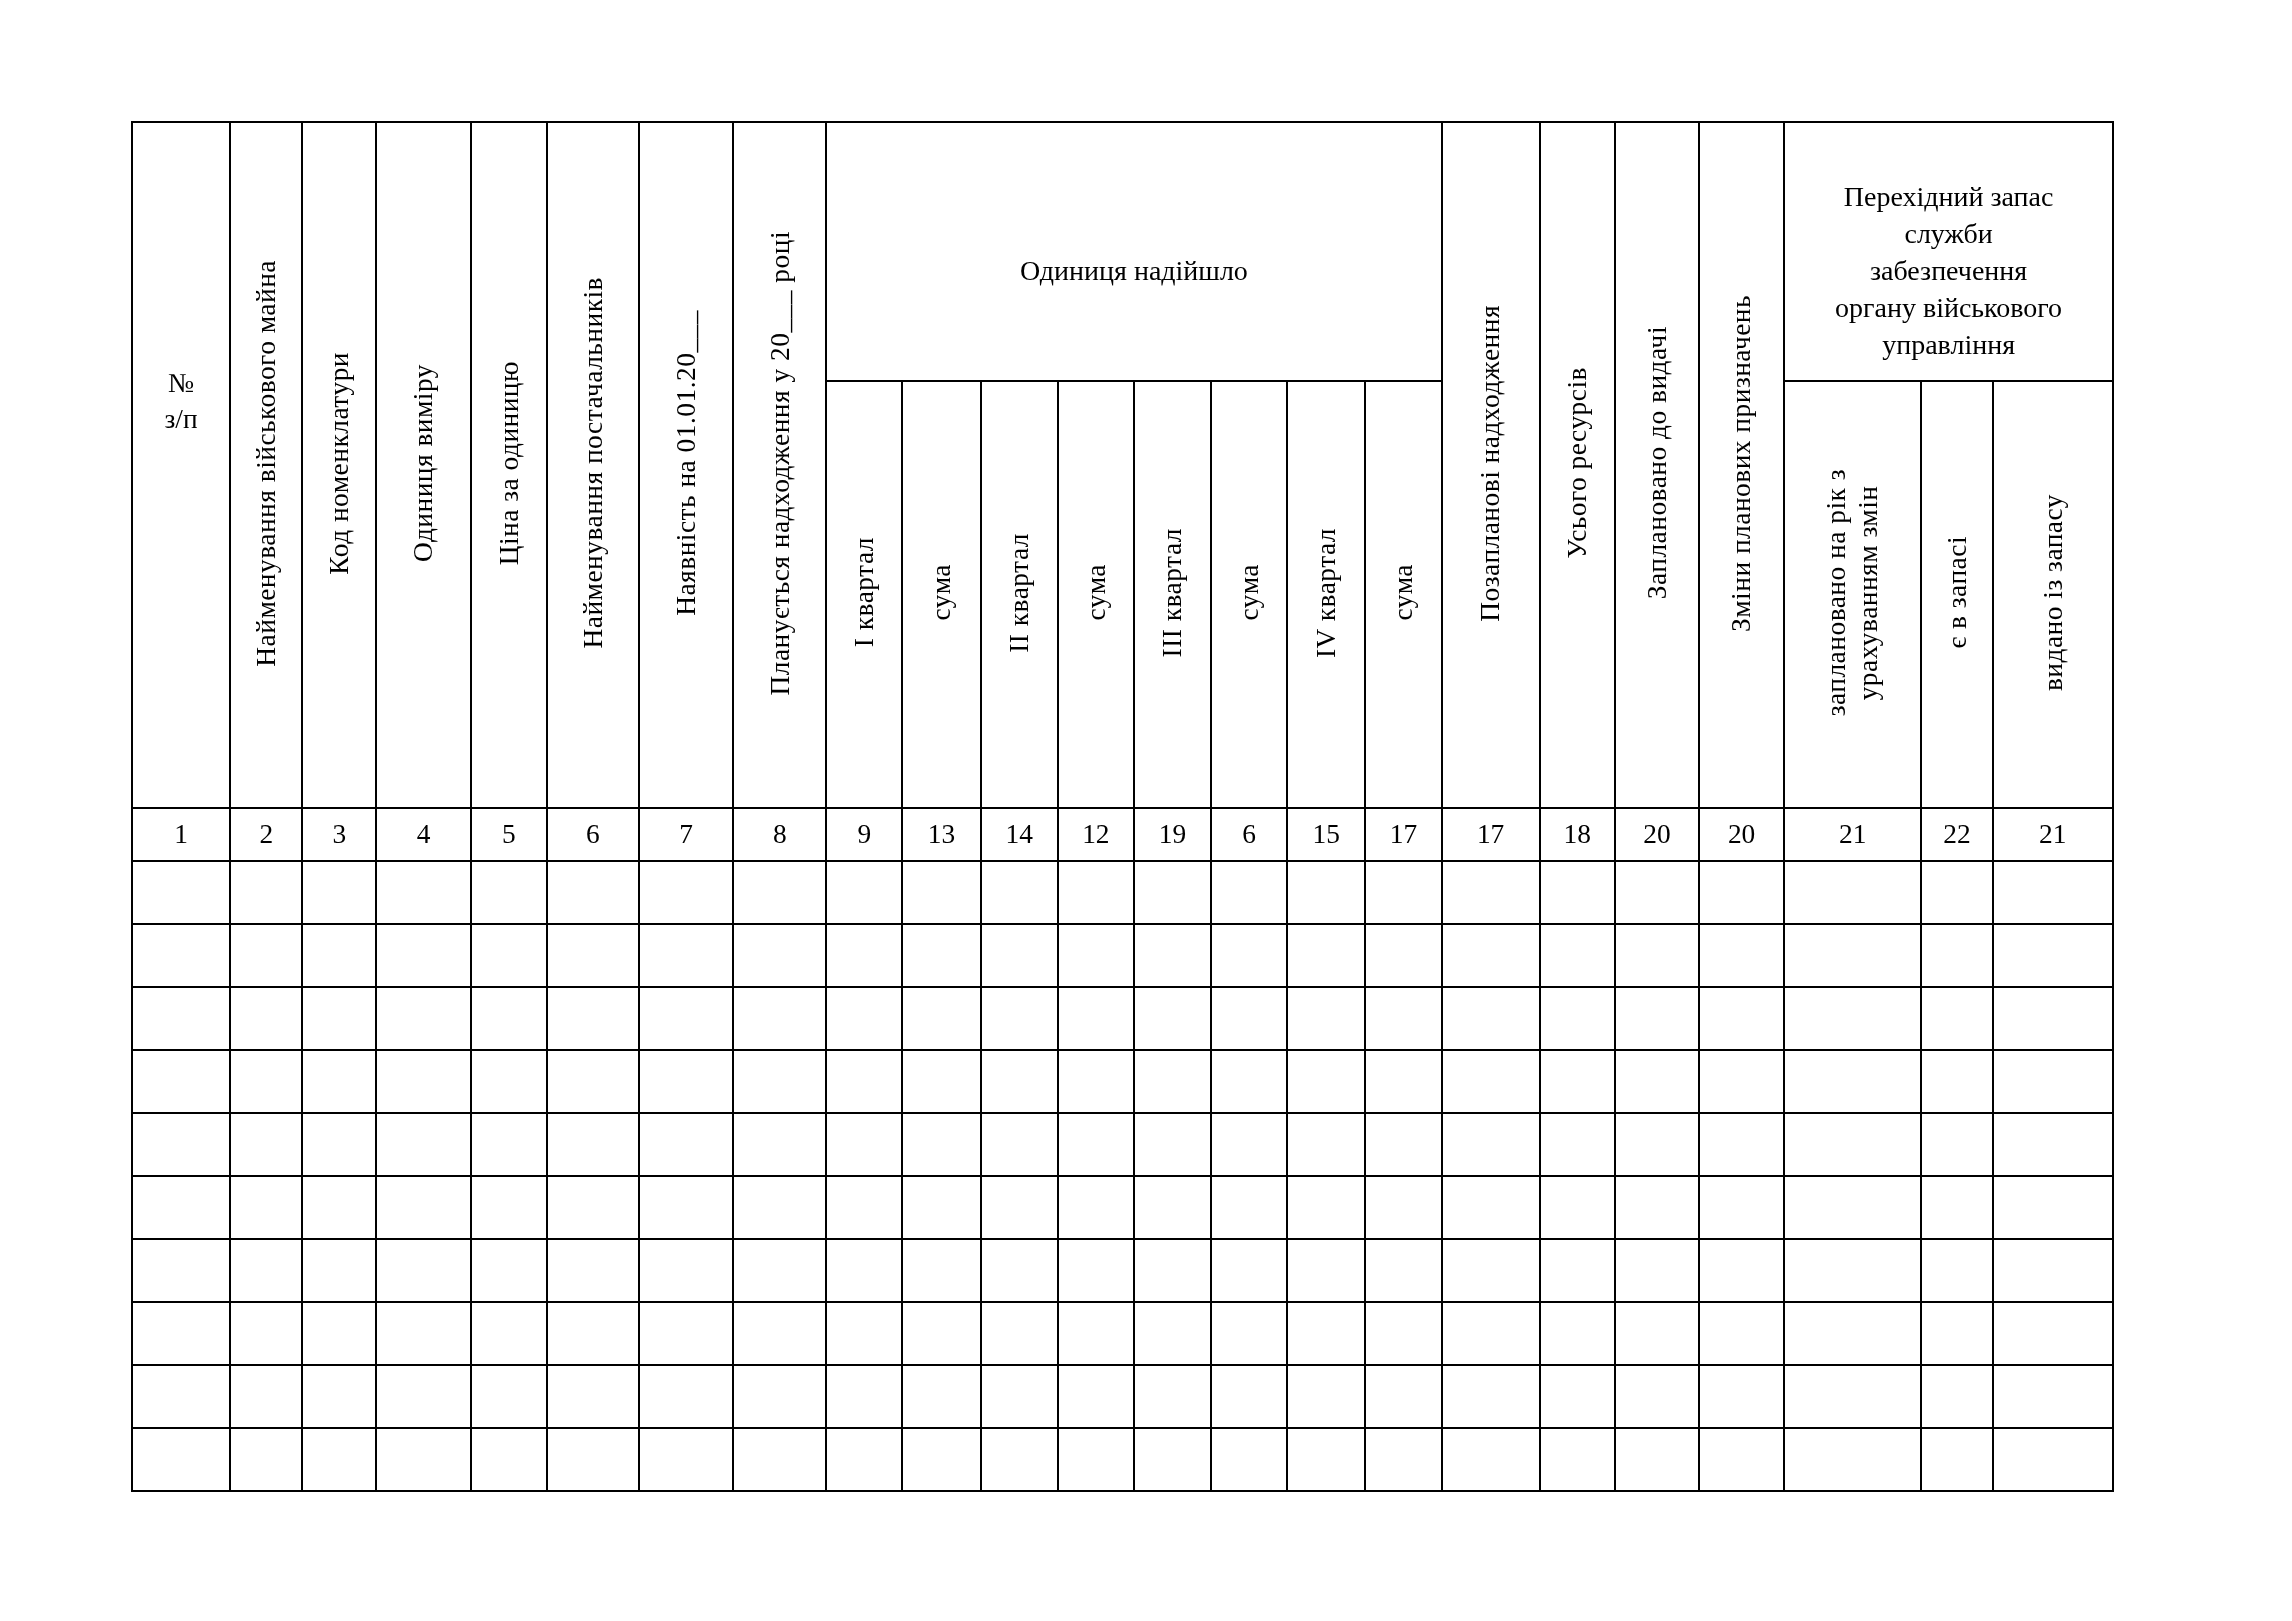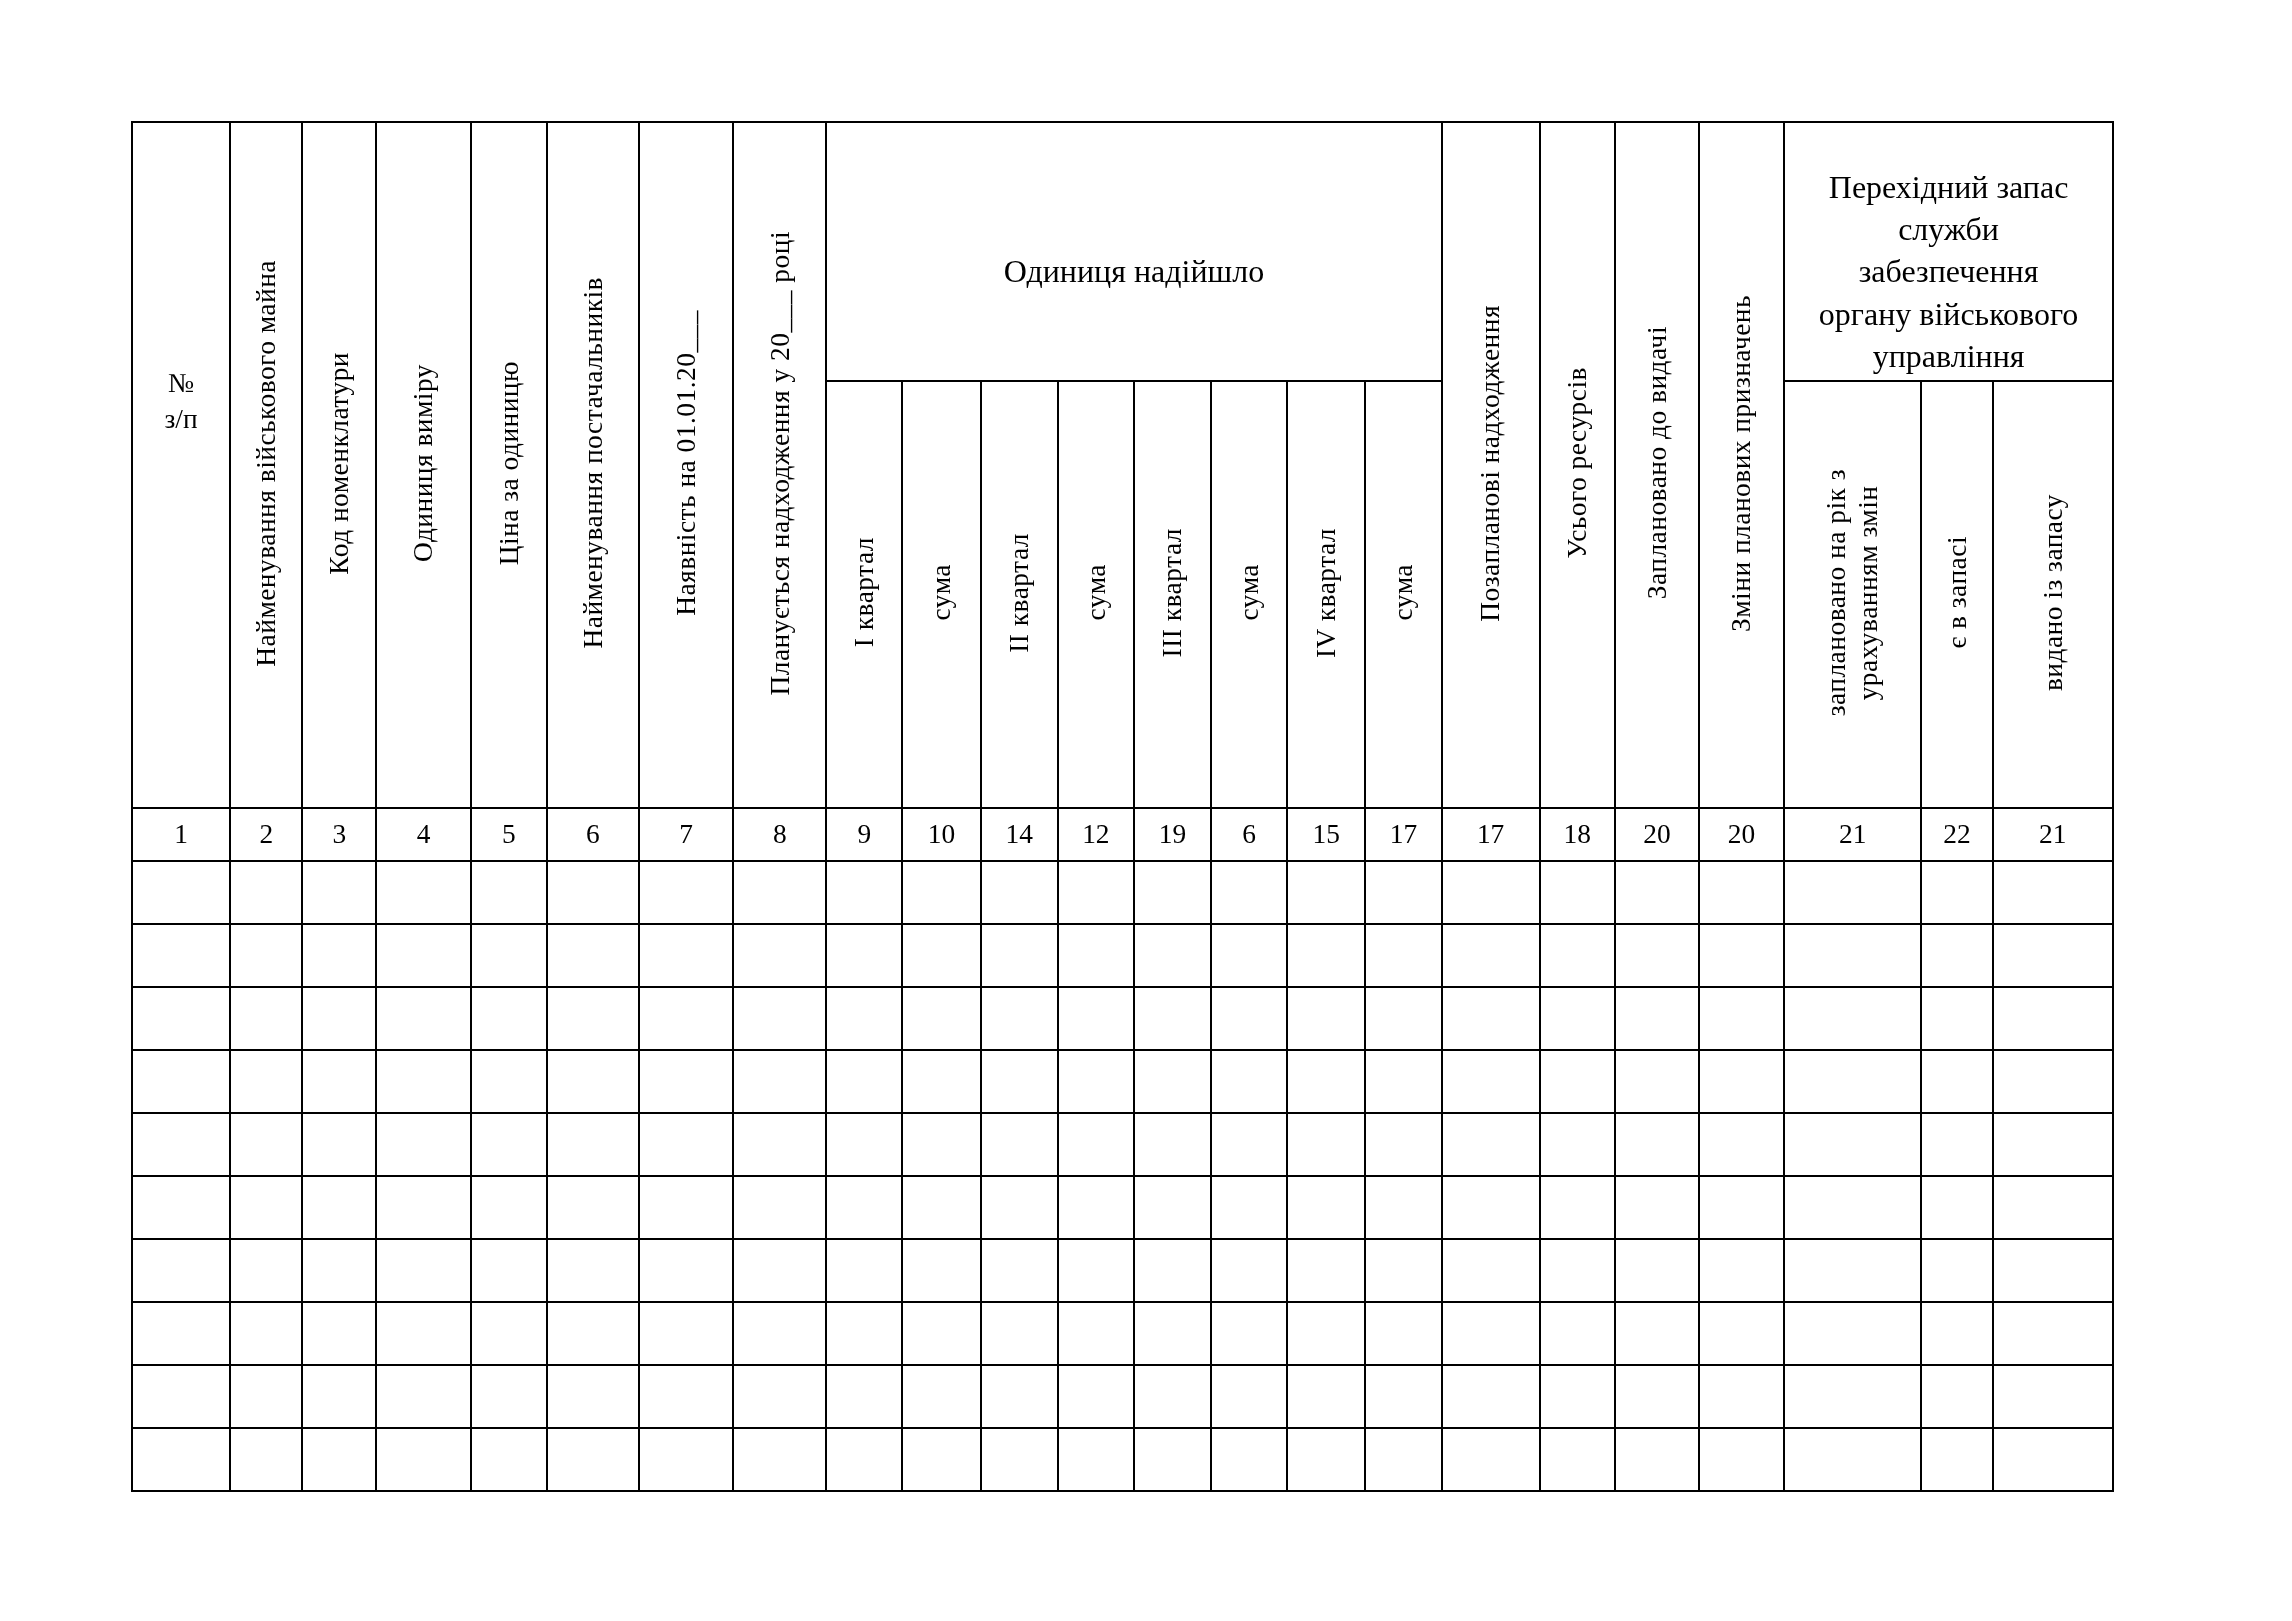--- a/index.html
+++ b/index.html
@@ -10,21 +10,21 @@
   td.vthick{border-left-width:2.9px;}
   tr.hthick td{border-top-width:2.9px;}
   tr.row-h1{height:259px;}
   tr.row-h2{height:427px;}
   tr.row-num{height:53px;}
   tr.row-body{height:63px;}
   .vtext{display:inline-block;writing-mode:vertical-rl;transform:rotate(180deg);
          white-space:pre-line;font-size:27.4px;line-height:1.18;letter-spacing:0.5px;}
   .htext{white-space:pre-line;font-size:27.4px;line-height:1.3;}
   .np{margin-bottom:127px;}
-  .gtext{white-space:pre-line;font-size:32px;line-height:1.32;margin-top:40px;}
+  .gtext{white-space:pre-line;font-size:28px;line-height:1.32;margin-top:40px;}
   .num{font-size:27.4px;}
 </style>
 </head>
 <body>
 
 <div class="tbl-wrap">
 <table>
   <colgroup>
     <col style="width:98px">
         <col style="width:72px">
@@ -98,21 +98,21 @@
   <tr class="row-num">
     <td><span class="num">1</span></td>
     <td><span class="num">2</span></td>
     <td><span class="num">3</span></td>
     <td class="vthick"><span class="num">4</span></td>
     <td><span class="num">5</span></td>
     <td><span class="num">6</span></td>
     <td class="vthick"><span class="num">7</span></td>
     <td><span class="num">8</span></td>
     <td class="vthick"><span class="num">9</span></td>
-    <td><span class="num">10</span></td>
+    <td><span class="num">13</span></td>
     <td><span class="num">14</span></td>
     <td><span class="num">12</span></td>
     <td><span class="num">19</span></td>
     <td><span class="num">6</span></td>
     <td><span class="num">15</span></td>
     <td><span class="num">17</span></td>
     <td class="vthick"><span class="num">17</span></td>
     <td><span class="num">18</span></td>
     <td><span class="num">20</span></td>
     <td><span class="num">20</span></td>

